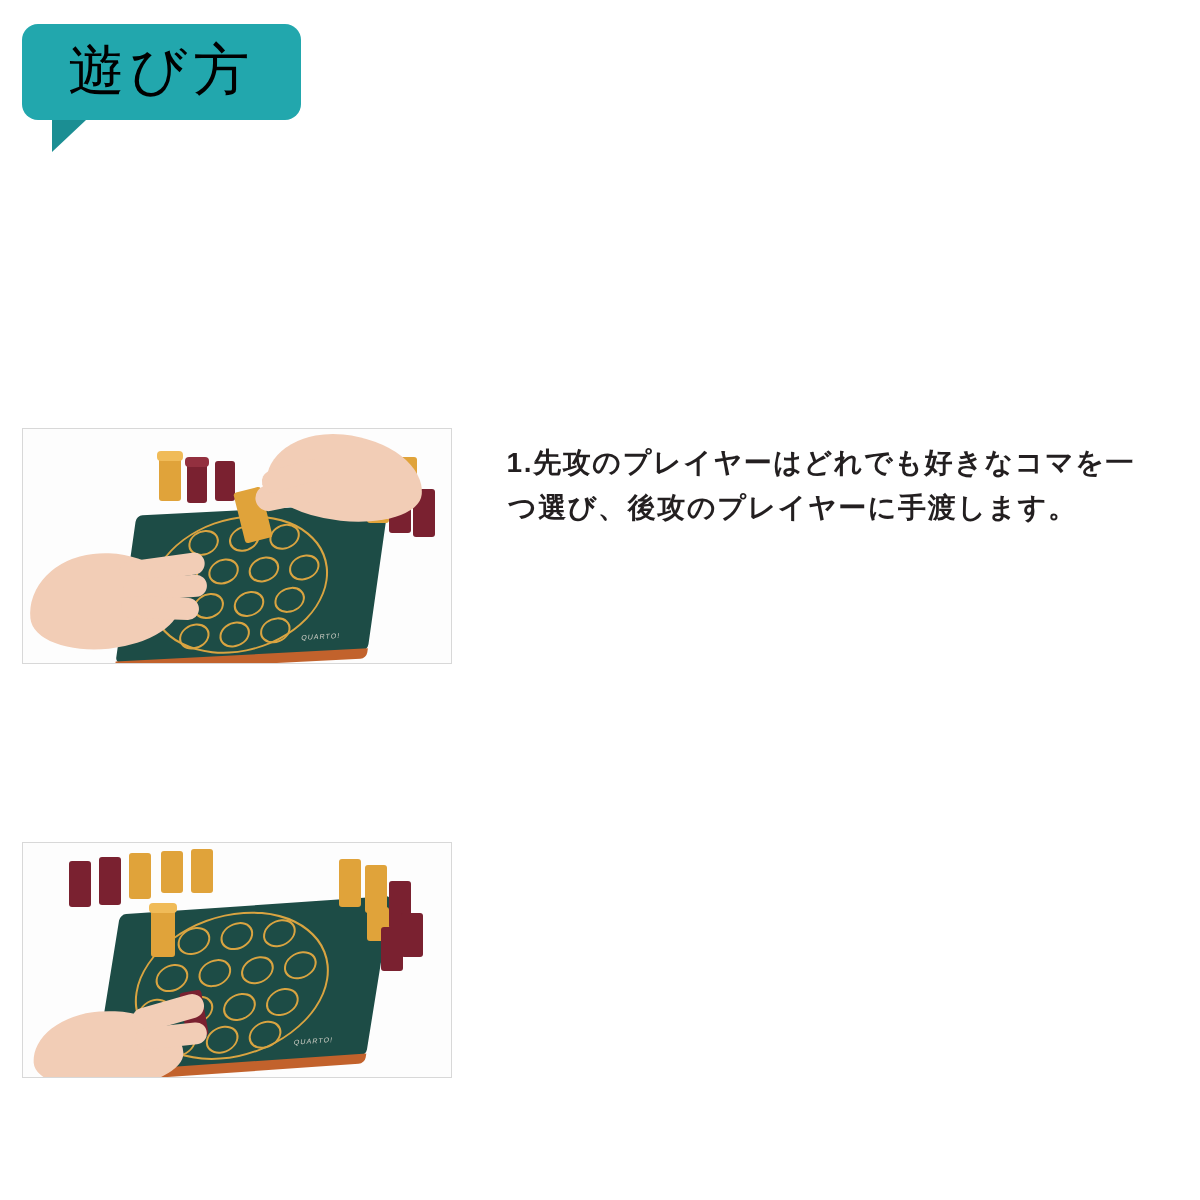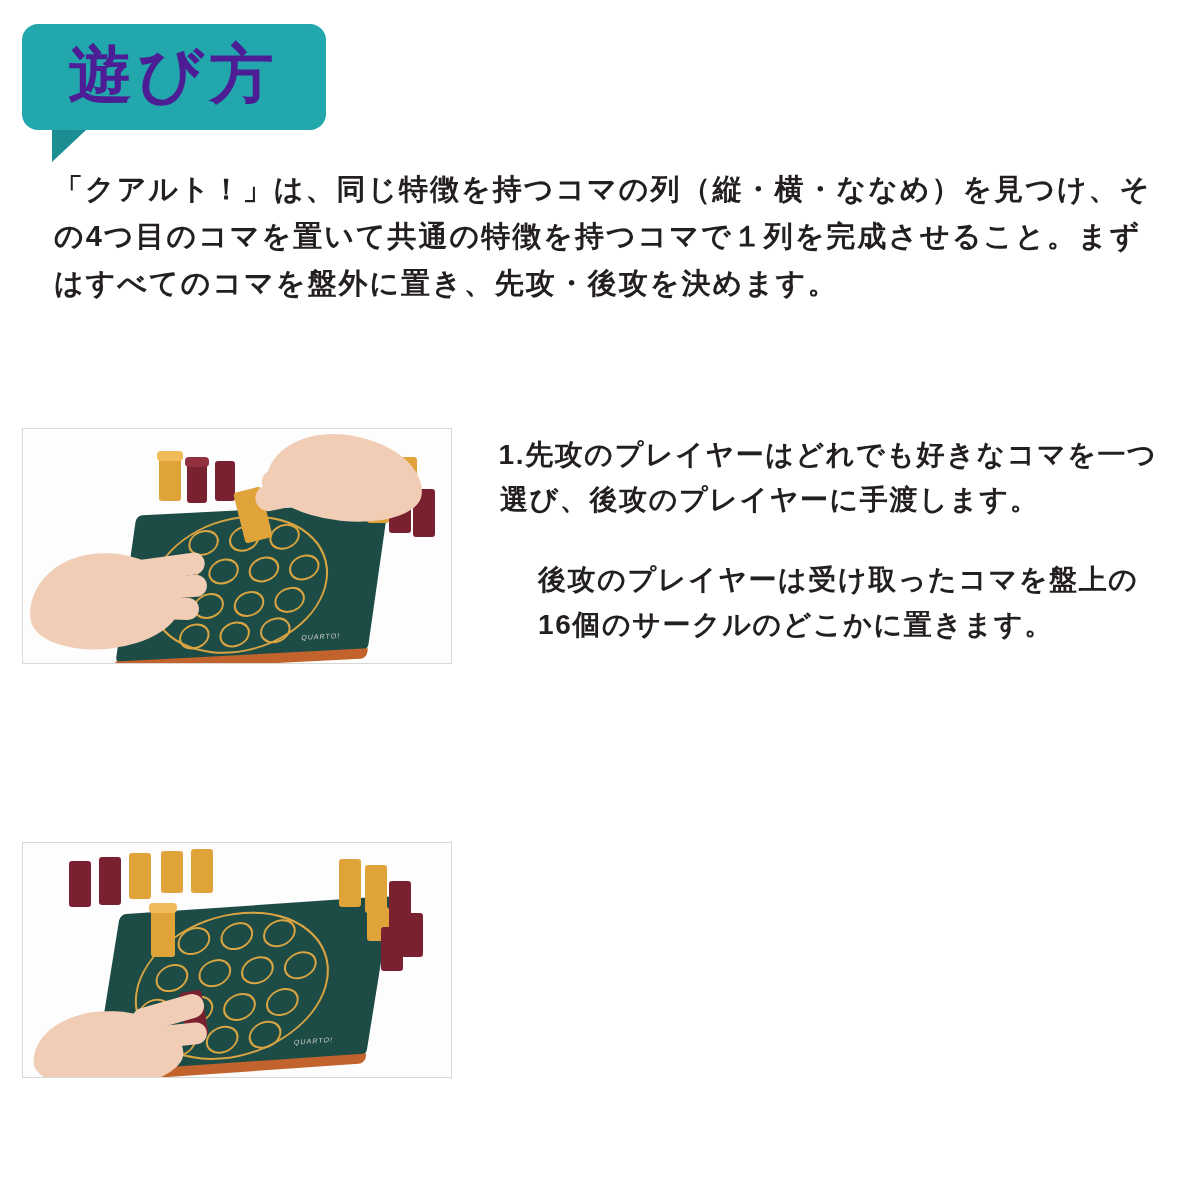--- a/index.html
+++ b/index.html
@@ -23,26 +23,26 @@
   }
 
   
   .banner-wrap {
     position: absolute;
     left: 22px;
     top: 24px;
   }
   .banner {
     background: #22a7ad;
-    color: #4c1d95;
+    color: #000000;
     border-radius: 16px;
     padding: 14px 46px 18px 46px;
     display: inline-block;
-    font-size: 64px;
-    font-weight: bold;
+    font-size: 56px;
+    font-weight: normal;
     letter-spacing: 6px;
     line-height: 1.15;
   }
   .banner-tail {
     width: 0;
     height: 0;
     margin-left: 30px;
     border-left: 0 solid transparent;
     border-right: 34px solid transparent;
     border-top: 32px solid #1b8e93;
@@ -85,21 +85,21 @@
 
   .step-text {
     margin-left: 44px;
     font-size: 28px;
     font-weight: bold;
     line-height: 1.62;
     letter-spacing: 1.6px;
     color: #231f20;
     width: 680px;
   }
-  .step-text p { margin: 4px; }
+  .step-text p { margin: 12px; }
   .step-text p + p { margin-top: 34px; }
   .step-text .hanging {
     text-indent: -0.05em;
   }
   .step-text .cont {
     padding-left: 38px;
   }
 
   
   .scene {
@@ -159,21 +159,20 @@
 </head>
 <body>
 
 <div class="page">
 
   <div class="banner-wrap">
     <div class="banner">遊び方</div>
     <div class="banner-tail"></div>
   </div>
 
-  <div class="intro">「クアルト！」は、同じ特徴を持つコマの列（縦・横・ななめ）を見つけ、その4つ目のコマを置いて共通の特徴を持つコマで１列を完成させること。まずはすべてのコマを盤外に置き、先攻・後攻を決めます。</div>
 
   <div class="step step-1">
     <div class="photo">
       <div class="scene">
 
         <div class="board" style="left:104px; top:80px; width:250px; height:148px; transform: skewX(-11deg) rotate(-3deg);">
           <div class="edge"></div>
           <div class="bigcircle" style="left:24px; top:6px; width:176px; height:138px;"></div>
           <div class="circle" style="left:56px; top:18px; width:30px; height:26px;"></div>
           <div class="circle" style="left:96px; top:16px; width:30px; height:26px;"></div>
@@ -212,21 +211,20 @@
 
         <div class="hand" style="left:6px; top:124px; width:150px; height:96px; transform: rotate(-6deg);"></div>
         <div class="finger" style="left:96px; top:128px; width:86px; height:22px; transform: rotate(-8deg);"></div>
         <div class="finger" style="left:100px; top:148px; width:84px; height:22px; transform: rotate(-4deg);"></div>
         <div class="finger" style="left:98px; top:168px; width:78px; height:22px; transform: rotate(2deg);"></div>
       </div>
     </div>
 
     <div class="step-text">
       <p class="hanging"><span>1.</span><span>先攻のプレイヤーはどれでも好きなコマを一つ選び、後攻のプレイヤーに手渡します。</span></p>
-      <p class="cont">後攻のプレイヤーは受け取ったコマを盤上の16個のサークルのどこかに置きます。</p>
     </div>
   </div>
 
   <div class="step step-2">
     <div class="photo">
       <div class="scene">
         <div class="board" style="left:86px; top:62px; width:268px; height:160px; transform: skewX(-13deg) rotate(-4deg);">
           <div class="edge"></div>
           <div class="bigcircle" style="left:28px; top:6px; width:190px; height:148px;"></div>
           <div class="circle" style="left:62px; top:18px; width:32px; height:28px;"></div>

